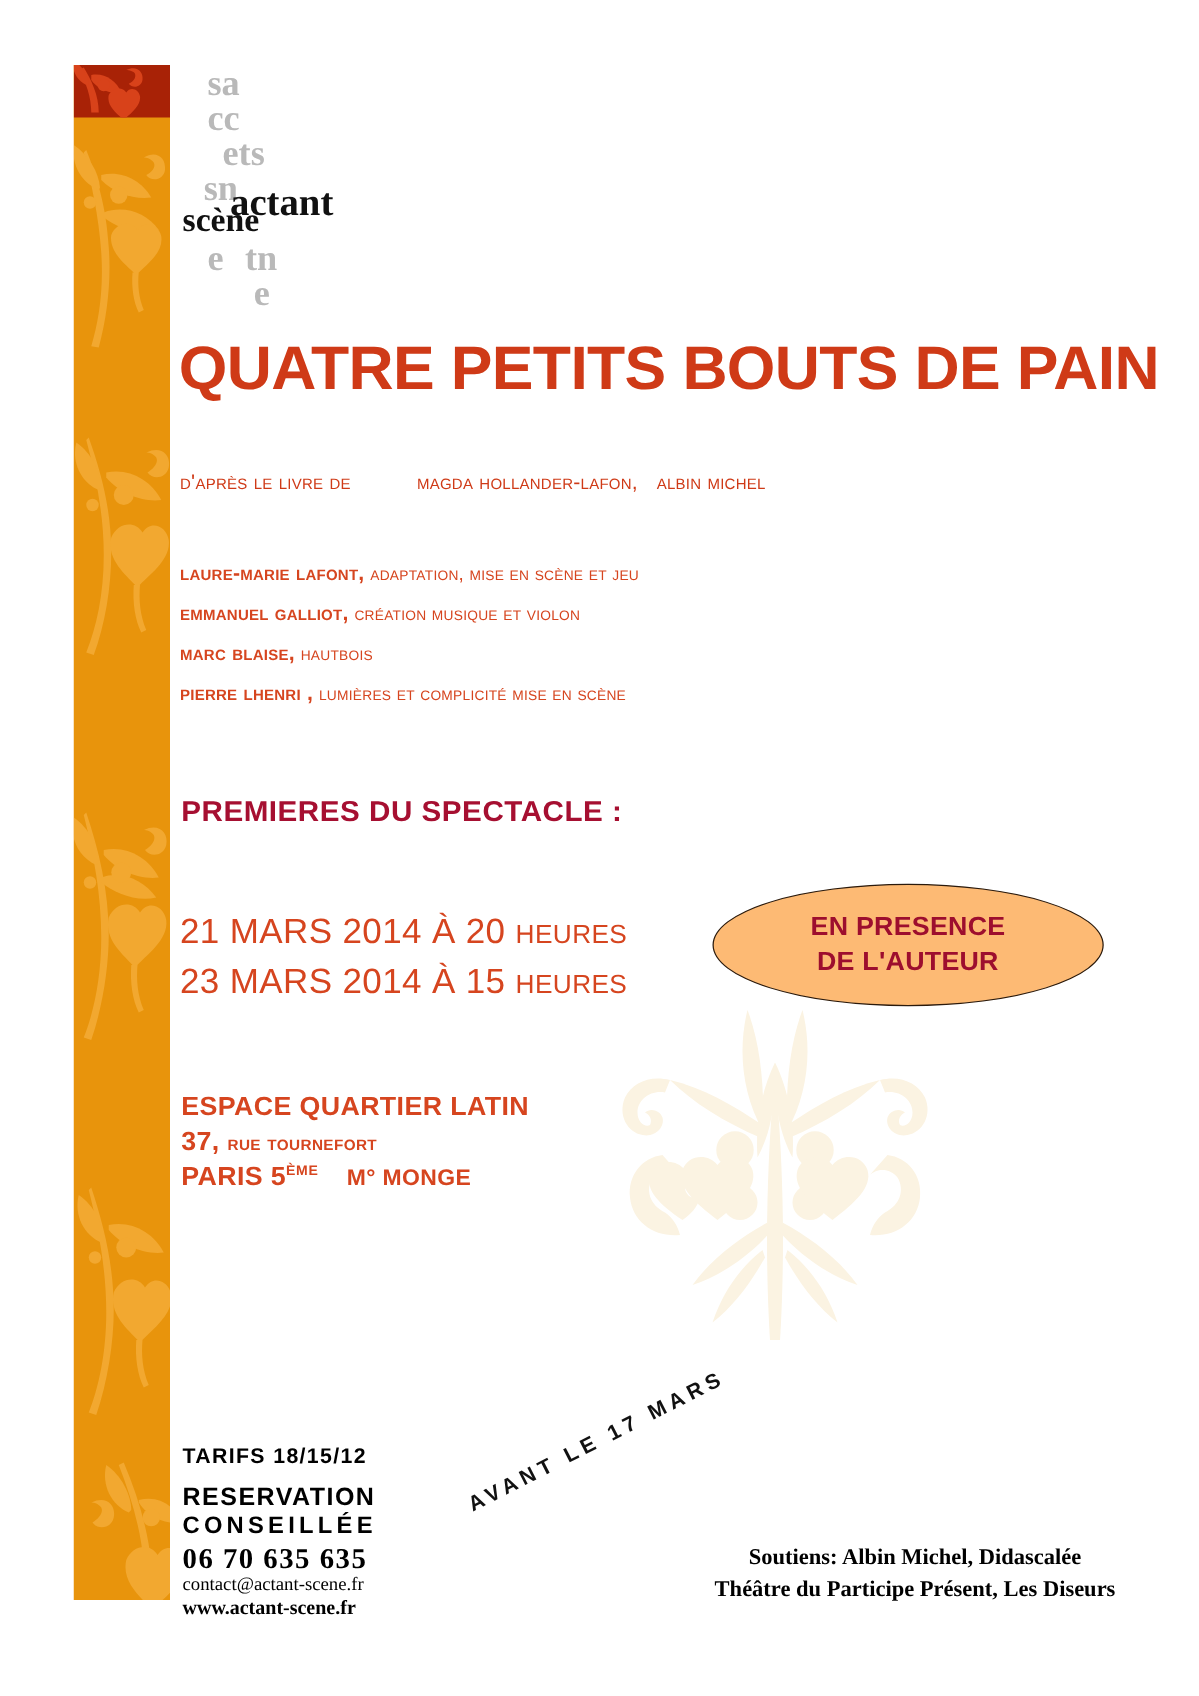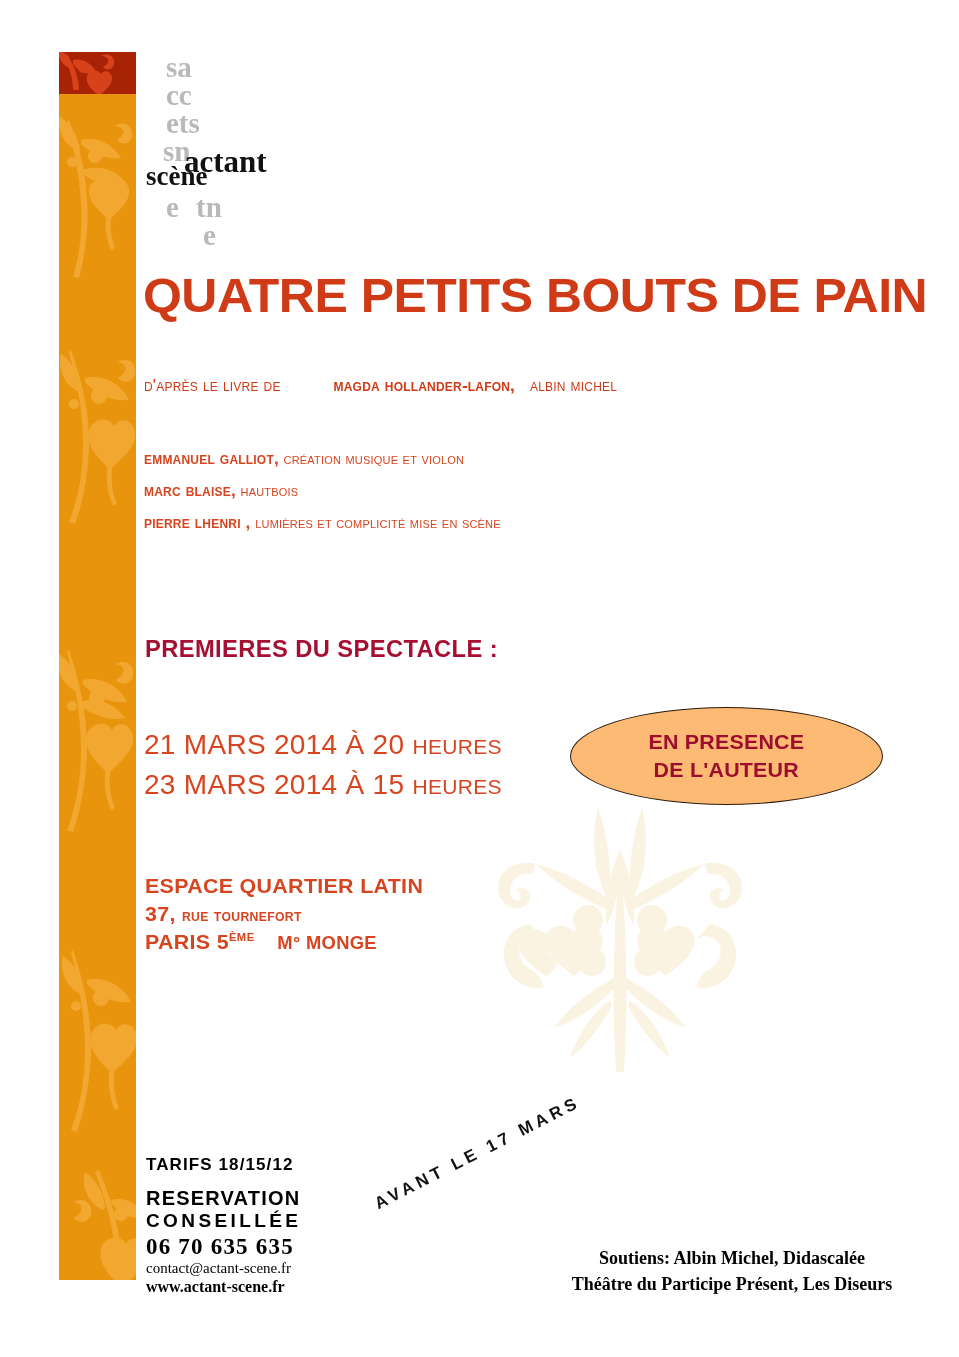--- a/index.html
+++ b/index.html
@@ -74,21 +74,21 @@
   .logo-black {
     position: absolute;
     color: #111111;
     font-weight: 700;
     line-height: 1;
   }
   #logo-actant { left: 38px; top: 100px; font-size: 31px; }
   #logo-scene  { left: 0px;  top: 117px; font-size: 27px; }
   #lg-sa  { left: 20px; top: 7px; text-align: right; }
   #lg-cc  { left: 20px; top: 35px; }
-  #lg-ets { left: 20px; top: 63px; }
+  #lg-ets { left: 32px; top: 63px; }
   #lg-sn  { left: 17px; top: 91px; }
   #lg-e   { left: 20px; top: 147px; }
   #lg-tn  { left: 50px; top: 147px; }
   #lg-e2  { left: 57px; top: 175px; }
 
   
   #title {
     position: absolute;
     left: 143px;
     top: 234px;
@@ -111,21 +111,21 @@
     color: #cf3a17;
     white-space: nowrap;
     font-size: 17px;
     letter-spacing: 0.2px;
   }
   .sc {
     font-variant: small-caps;
     text-transform: lowercase;
   }
   #book-credit .lead { font-weight: 400; }
-  #book-credit .author { font-weight: 700; padding-left: 48px; }
+  #book-credit .author { font-weight: 400; padding-left: 48px; }
   #book-credit .pub { font-weight: 400; margin-left: 10px; }
 
   
   #credits {
     position: absolute;
     left: 144px;
     top: 449px;
     color: #d6451f;
   }
   .credit-line {
@@ -289,21 +289,20 @@
 
   
   #supporters {
     position: absolute;
     left: 546px;
     top: 1232px;
     width: 372px;
     text-align: center;
     font-family: "Liberation Serif", serif;
     color: #000000;
-    margin-top: 13px;
   }
   #supporters .sup-line {
     font-size: 18px;
     font-weight: 700;
     line-height: 1.45;
     white-space: nowrap;
   }
 </style>
 </head>
 <body>
@@ -421,20 +420,24 @@
   <h1 id="title">QUATRE PETITS BOUTS DE PAIN</h1>
 
   <div id="book-credit">
     <span class="sc lead">D'après le livre de</span>
     <span class="sc author">Magda Hollander-Lafon,</span>
     <span class="sc pub">Albin Michel</span>
   </div>
 
   <div id="credits">
     <div class="credit-line">
+      <span class="sc who">Laure-Marie Lafont,</span>
+      <span class="sc role">adaptation, mise en scène et jeu</span>
+    </div>
+    <div class="credit-line">
       <span class="sc who">Emmanuel Galliot,</span>
       <span class="sc role">création musique et violon</span>
     </div>
     <div class="credit-line">
       <span class="sc who">Marc Blaise,</span>
       <span class="sc role">hautbois</span>
     </div>
     <div class="credit-line">
       <span class="sc who">Pierre Lhenri ,</span>
       <span class="sc role">lumières et complicité mise en scène</span>

